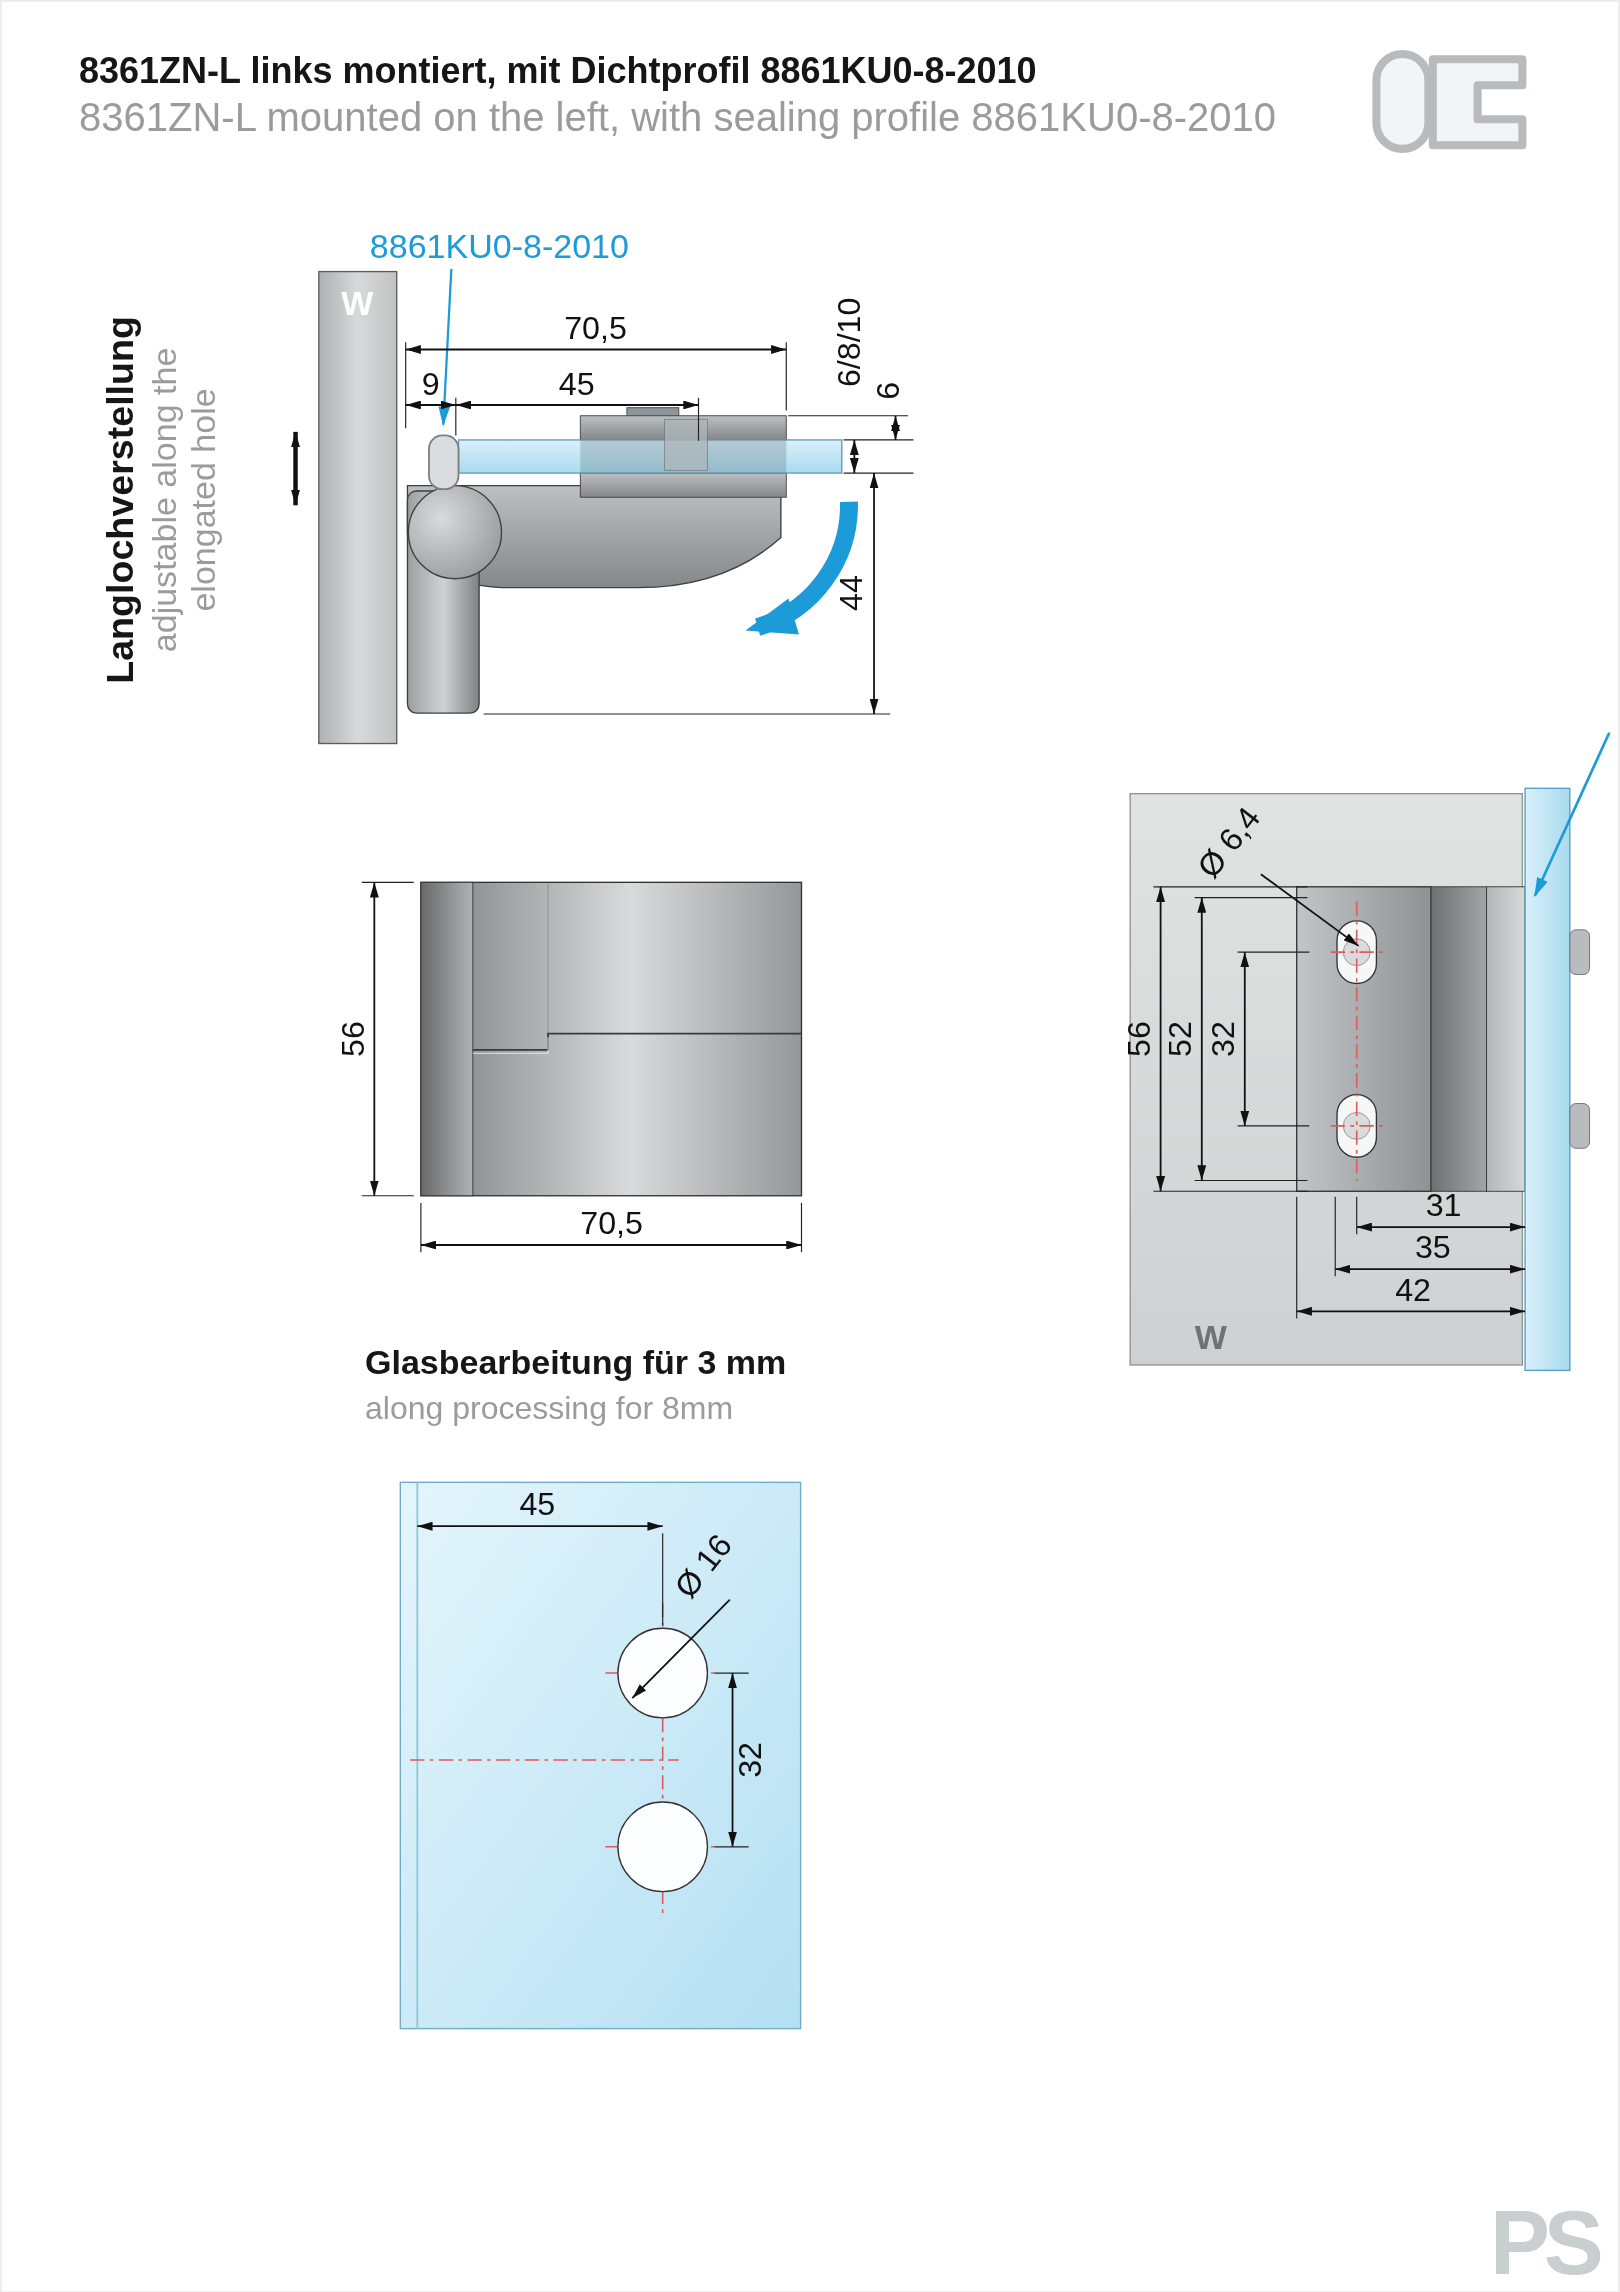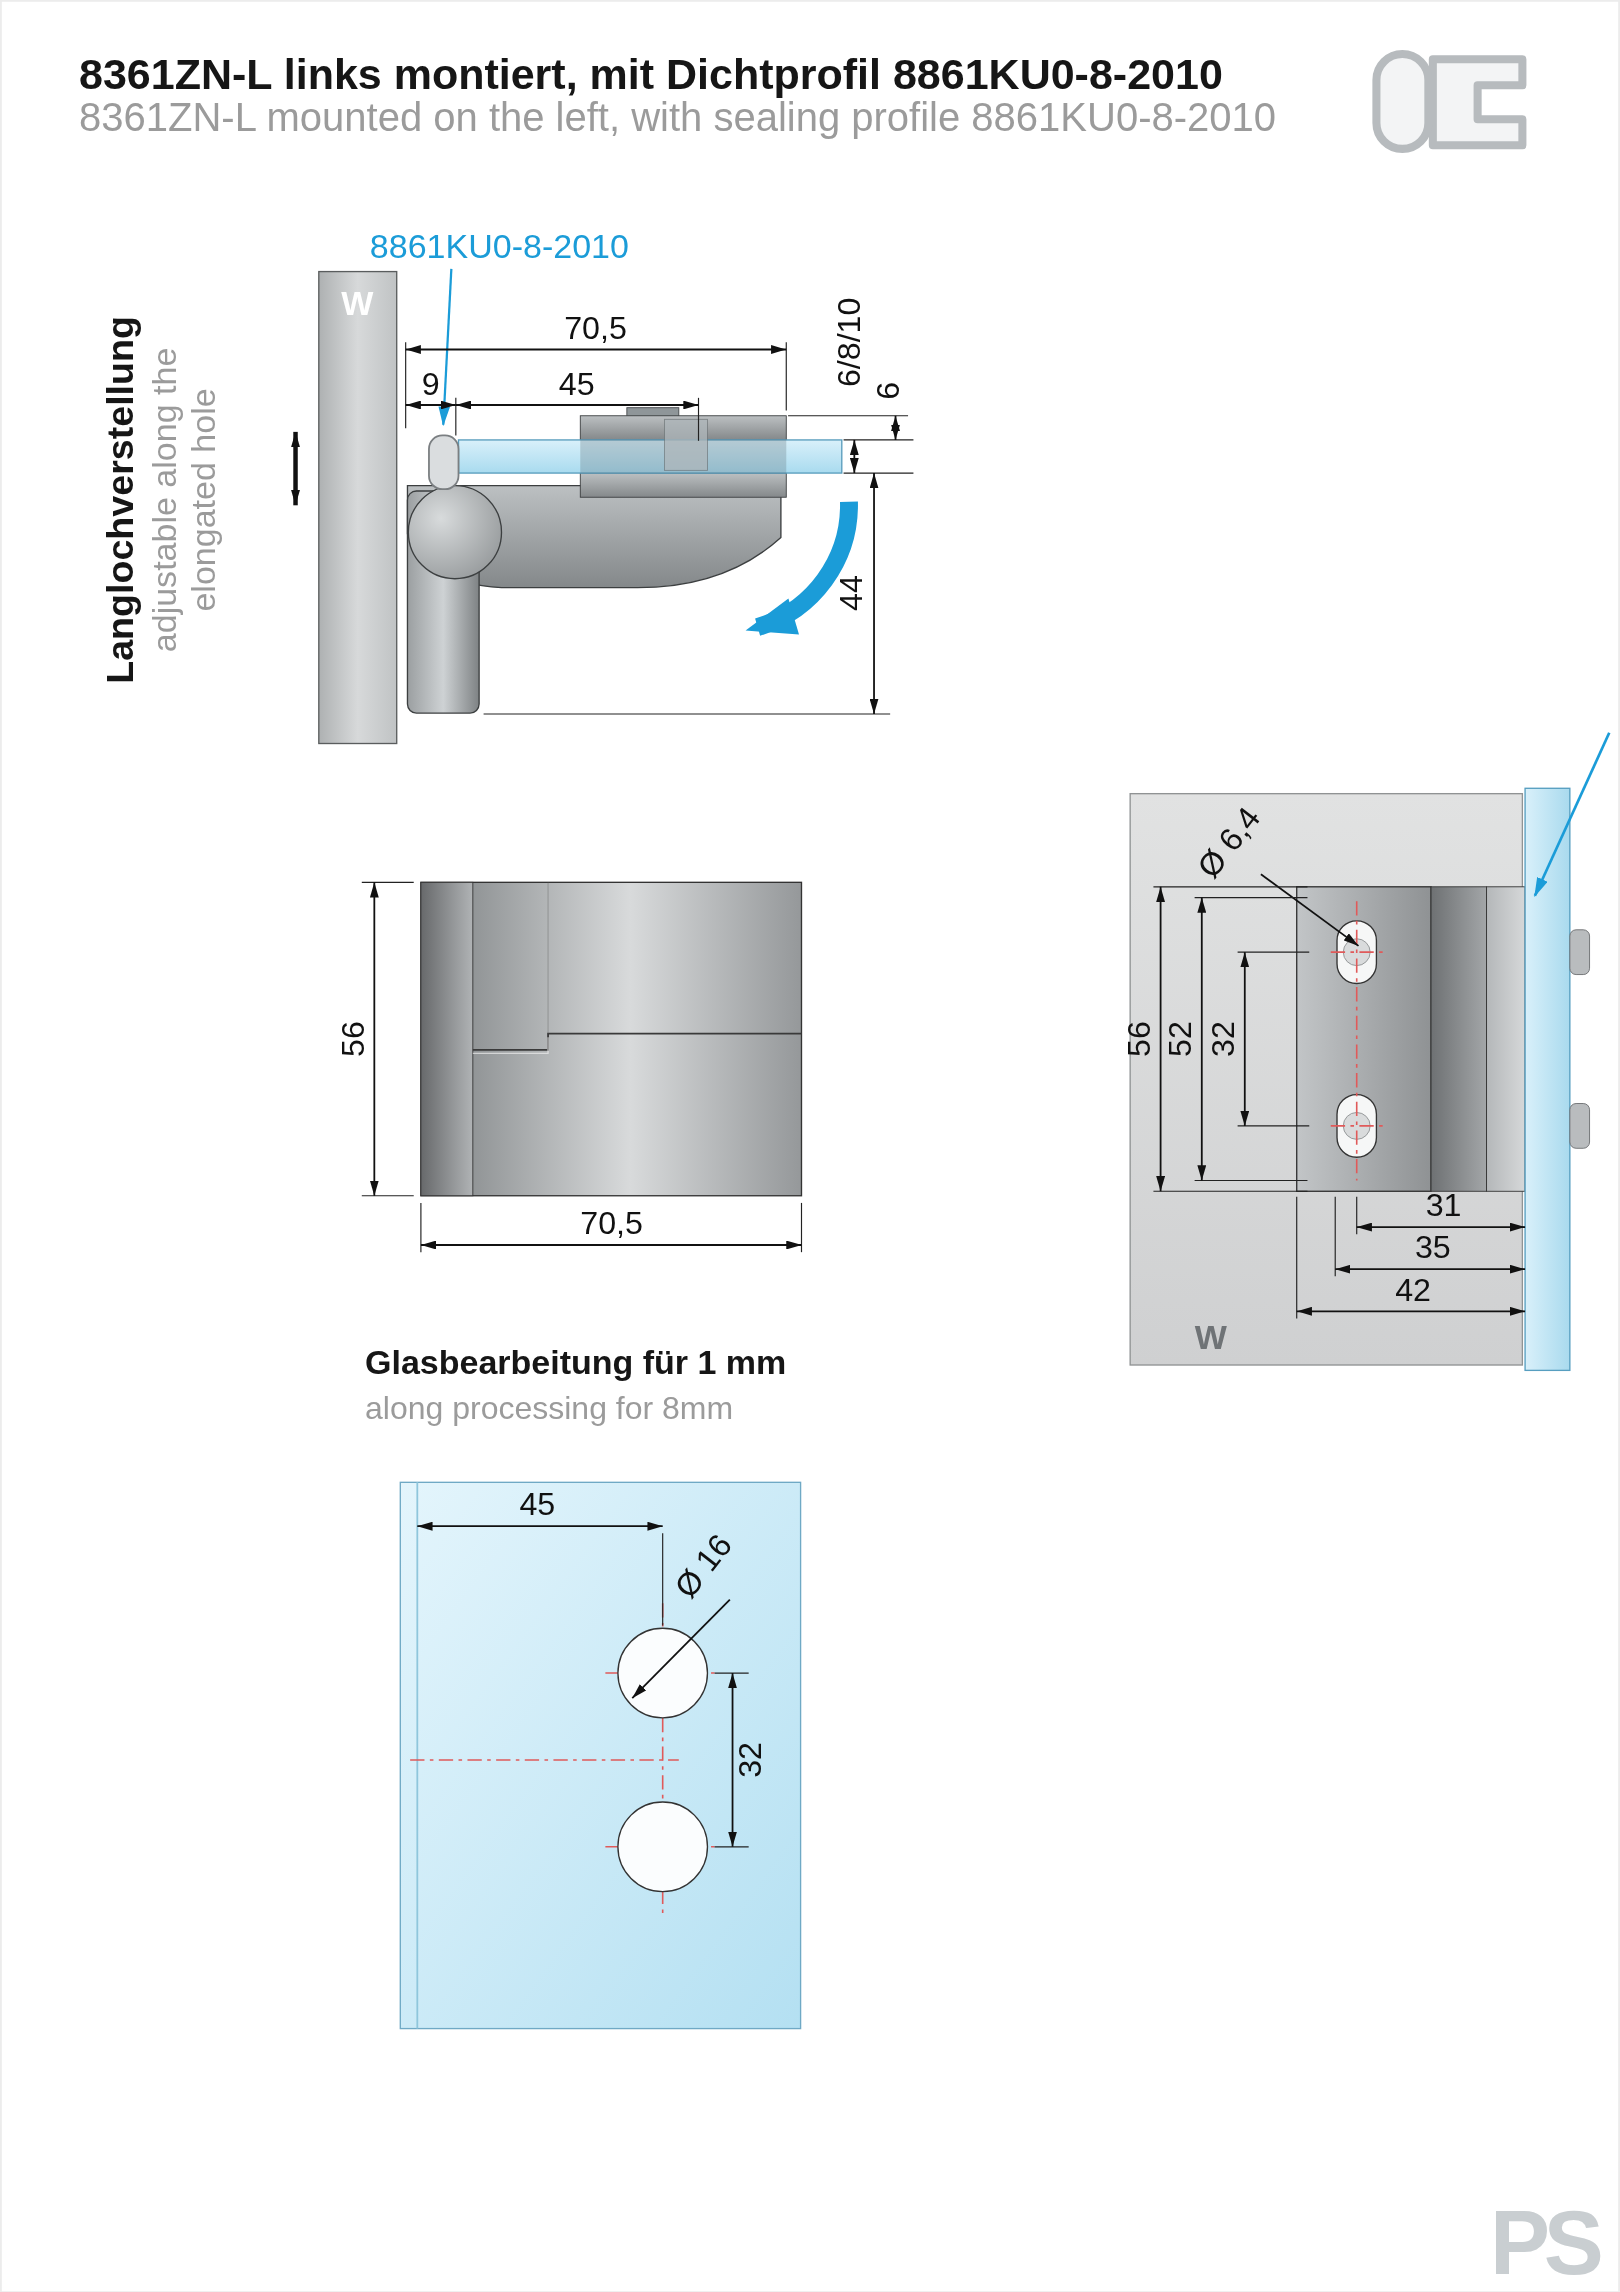--- a/index.html
+++ b/index.html
@@ -1,18 +1,18 @@
 <!DOCTYPE html>
 <html style="font-size:14.3px"><head>
 <meta charset="utf-8">
 <style>
   html,body{margin:0;padding:0;background:#ffffff;}
   .page{position:relative;width:1620px;height:2293px;background:#ffffff;overflow:hidden;
         font-family:"Liberation Sans",sans-serif;box-shadow:inset 0 0 0 1.8px #ececec;}
-  .title-de{position:absolute;left:79px;top:50px;font-size:43px;font-weight:bold;color:#161616;white-space:nowrap;}
+  .title-de{position:absolute;left:79px;top:50px;font-size:36px;font-weight:bold;color:#161616;white-space:nowrap;}
   .title-en{position:absolute;left:79px;top:95px;font-size:40px;color:#9b9b9b;white-space:nowrap;}
   .glass-title-de{position:absolute;left:365px;top:1343px;font-size:34px;font-weight:bold;color:#161616;white-space:nowrap;}
   .glass-title-en{position:absolute;left:365px;top:1390px;font-size:32px;color:#9b9b9b;white-space:nowrap;}
   .logo{position:absolute;left:1490px;top:2192px;font-size:90px;font-weight:bold;color:#c9ced1;letter-spacing:-6.3px;}
   svg.canvas{position:absolute;left:0;top:0;}
   svg text{font-family:"Liberation Sans",sans-serif;}
   .t-dim{font-size:36px;fill:#111111;}
   .t-blue{font-size:38px;fill:#1b9cd8;}
   .t-w{font-size:38px;font-weight:bold;}
   .t-note-b{font-size:42px;font-weight:bold;fill:#161616;}
@@ -281,18 +281,18 @@
 
       <g>
         <line class="ext" x1="798" y1="1868" x2="836" y2="1868"></line>
         <line class="ext" x1="798" y1="2062" x2="836" y2="2062"></line>
         <line class="dim" x1="818" y1="1868" x2="818" y2="2062" marker-start="url(#mDim)" marker-end="url(#mDim)"></line>
         <text transform="rotate(-90 850 1965)" x="850" y="1965" text-anchor="middle" class="t-dim">32</text>
       </g>
     </g>
   </svg>
 
-  <div class="glass-title-de">Glasbearbeitung für 1 mm</div>
+  <div class="glass-title-de">Glasbearbeitung für 3 mm</div>
   <div class="glass-title-en">along processing for 8mm</div>
 
   <div class="logo">PS</div>
 </div>
 
 
 </body></html>

